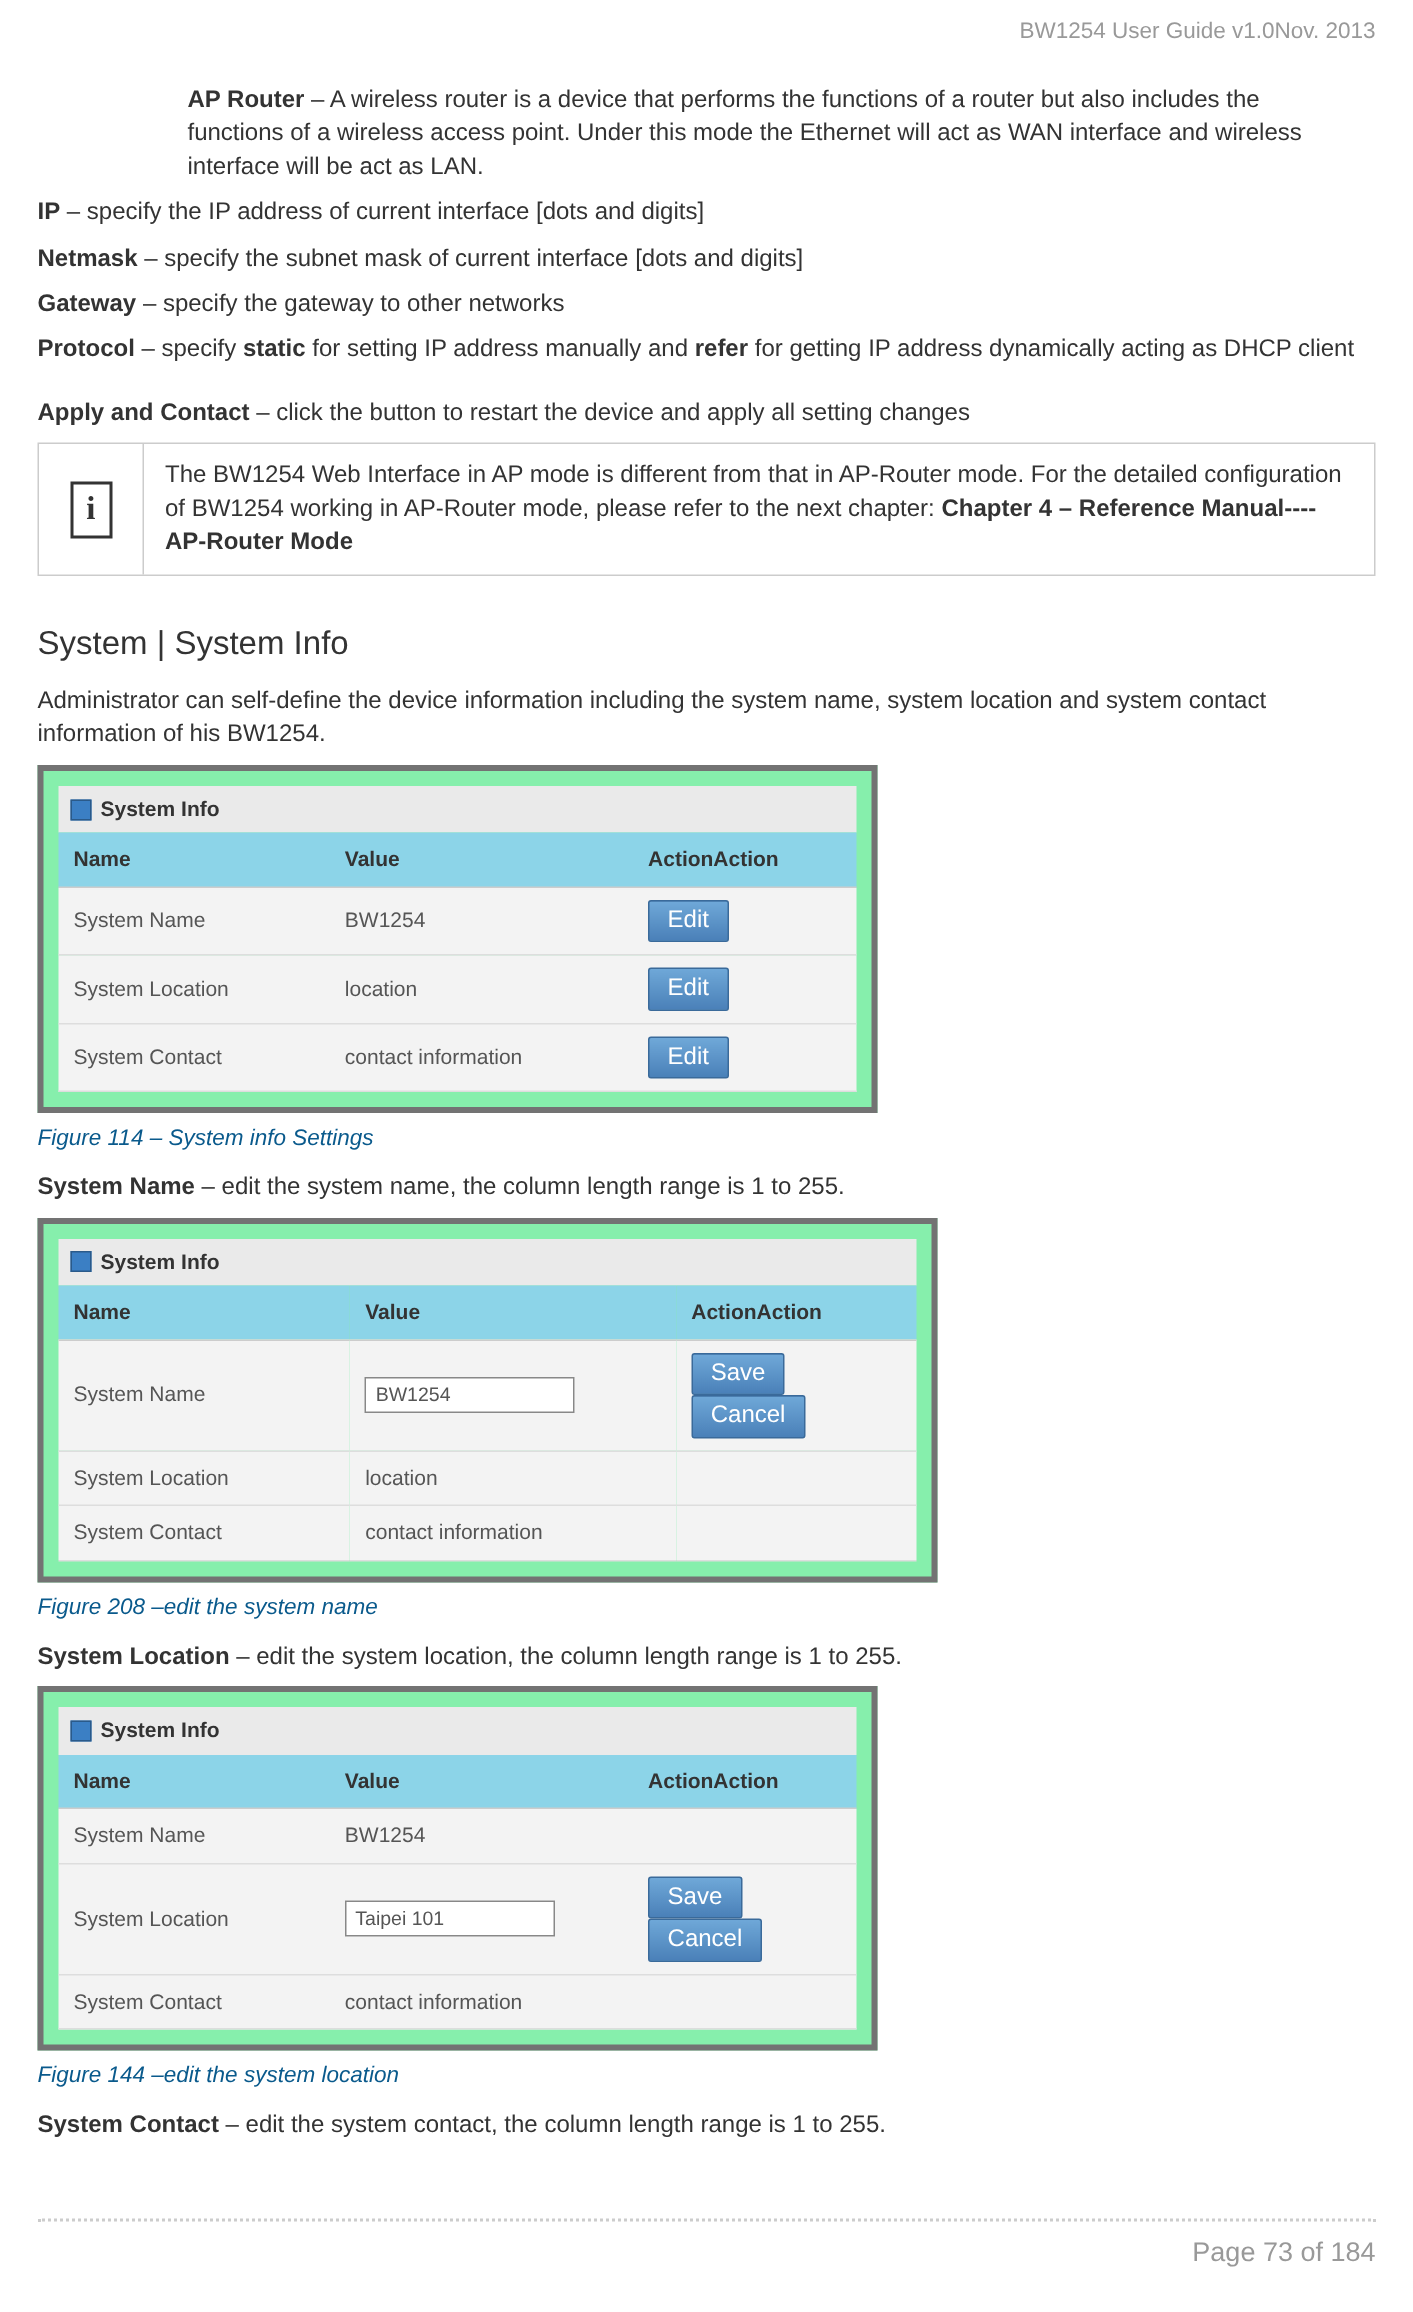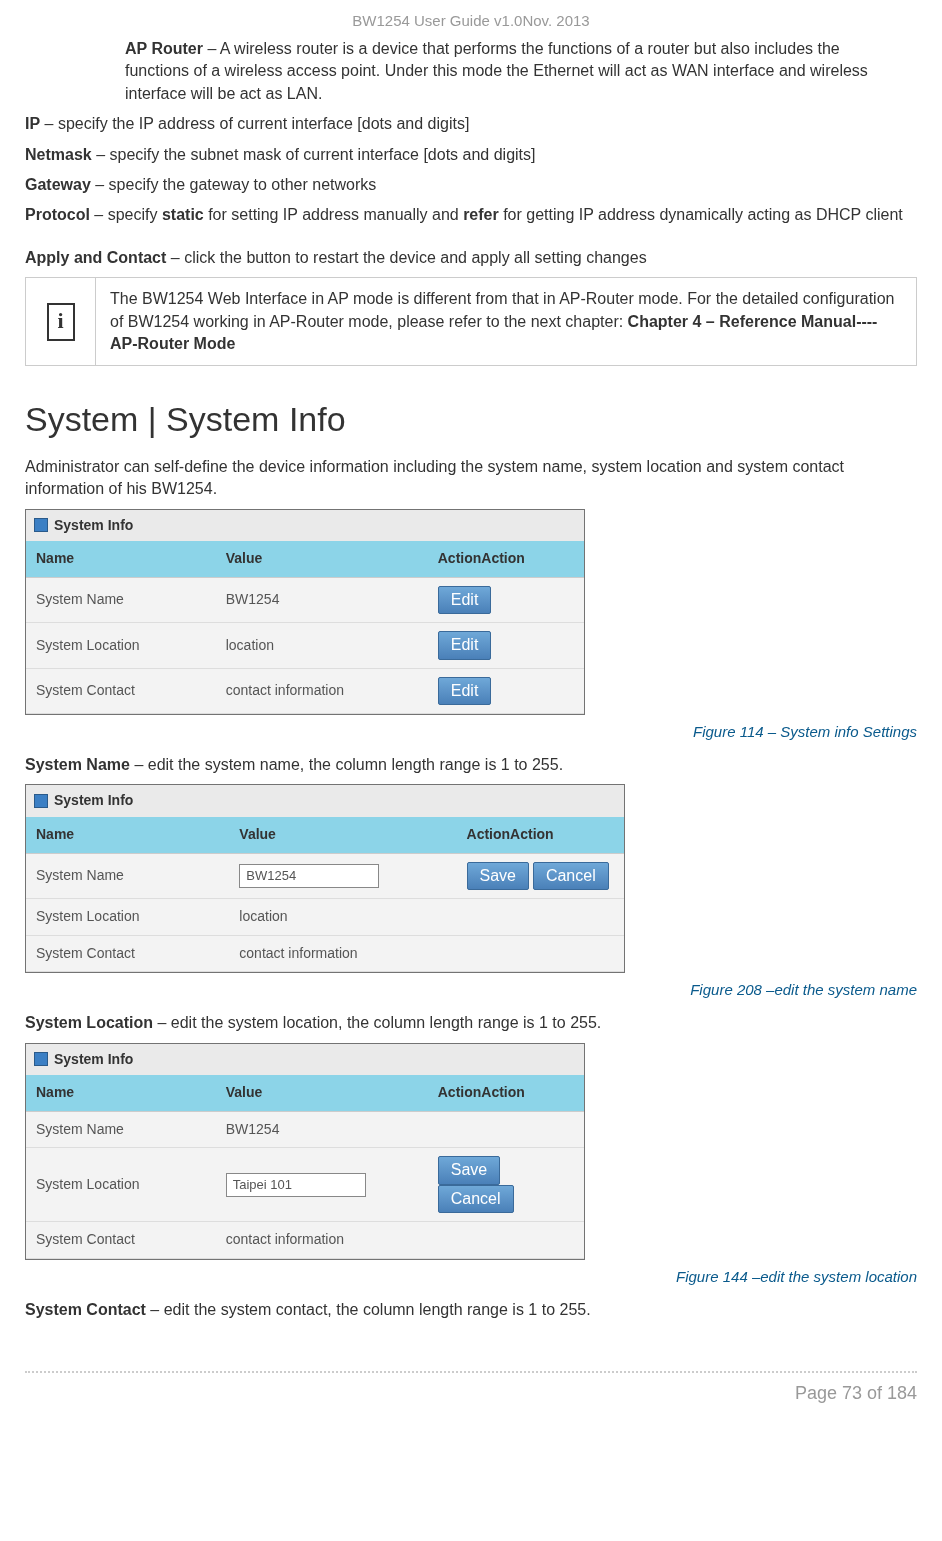--- a/index.html
+++ b/index.html
@@ -11,38 +11,38 @@
       font-family: Arial, Helvetica, sans-serif;
       font-size: 16px;
       line-height: 1.4;
       color: #333;
       background: #fff;
       width: 942px;
       padding: 10px 25px;
     }
     .header-row {
       display: flex;
-      justify-content: center;
+      justify-content: flex-end;
       color: #999;
       font-size: 15px;
-      margin-bottom: 7px;
+      margin-bottom: 25px;
     }
     .indent-block {
       margin-left: 100px;
       margin-right: 20px;
       margin-bottom: 10px;
     }
     .para {
       margin-bottom: 8px;
     }
     .bold {
       font-weight: bold;
     }
     .section-heading {
-      font-size: 34px;
+      font-size: 22px;
       font-weight: normal;
       margin-top: 30px;
       margin-bottom: 12px;
     }
     .info-box {
       display: flex;
       border: 1px solid #ccc;
       margin-top: 8px;
       margin-bottom: 25px;
     }
@@ -63,26 +63,26 @@
       justify-content: center;
       font-family: serif;
       font-weight: bold;
       font-size: 22px;
     }
     .info-text-cell {
       padding: 10px 14px;
       flex: 1;
     }
     .figure {
-      border: 1px solid #737373;
+      border: 4px solid #737373;
       margin-top: 6px;
       margin-bottom: 6px;
       width: 560px;
       background: #86efac;
-      padding: 0;
+      padding: 10px;
     }
     .fig-titlebar {
       background: #eaeaea;
       padding: 6px 8px;
       font-size: 14px;
       color: #333;
       display: flex;
       align-items: center;
       gap: 6px;
       font-weight: bold;
@@ -130,21 +130,20 @@
       font-size: 13px;
       width: 140px;
       display: inline-block;
     }
     .caption {
       color: #0a5a8c;
       font-style: italic;
       font-size: 15px;
       margin-top: 4px;
       margin-bottom: 12px;
-      text-align: right;
     }
     .footer {
       margin-top: 50px;
       border-top: 2px dotted #ccc;
       padding-top: 8px;
       text-align: right;
       color: #999;
       font-size: 18px;
     }
     .col-name { width: 34%; }

